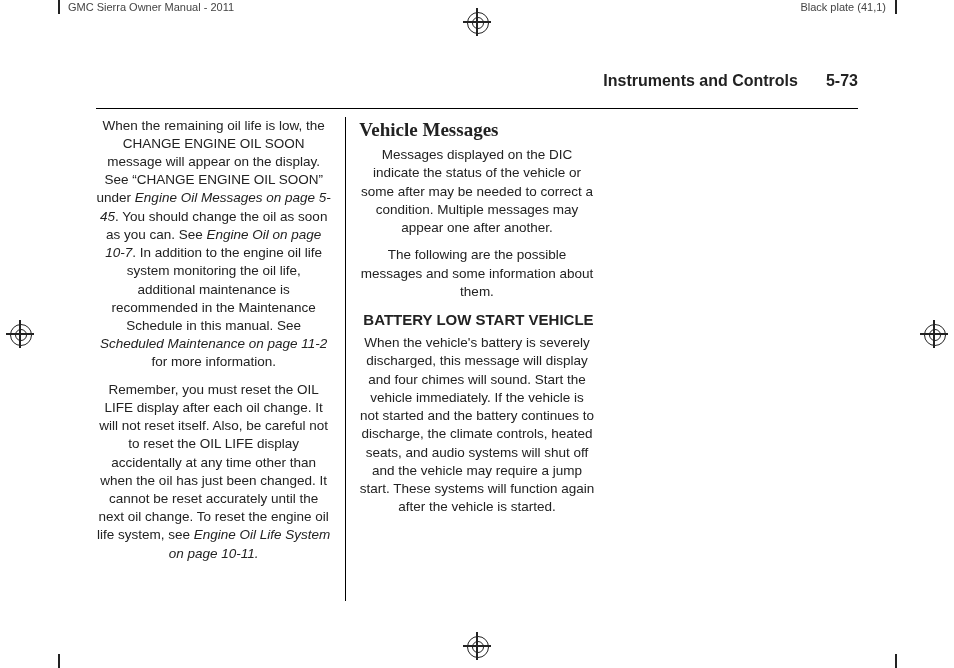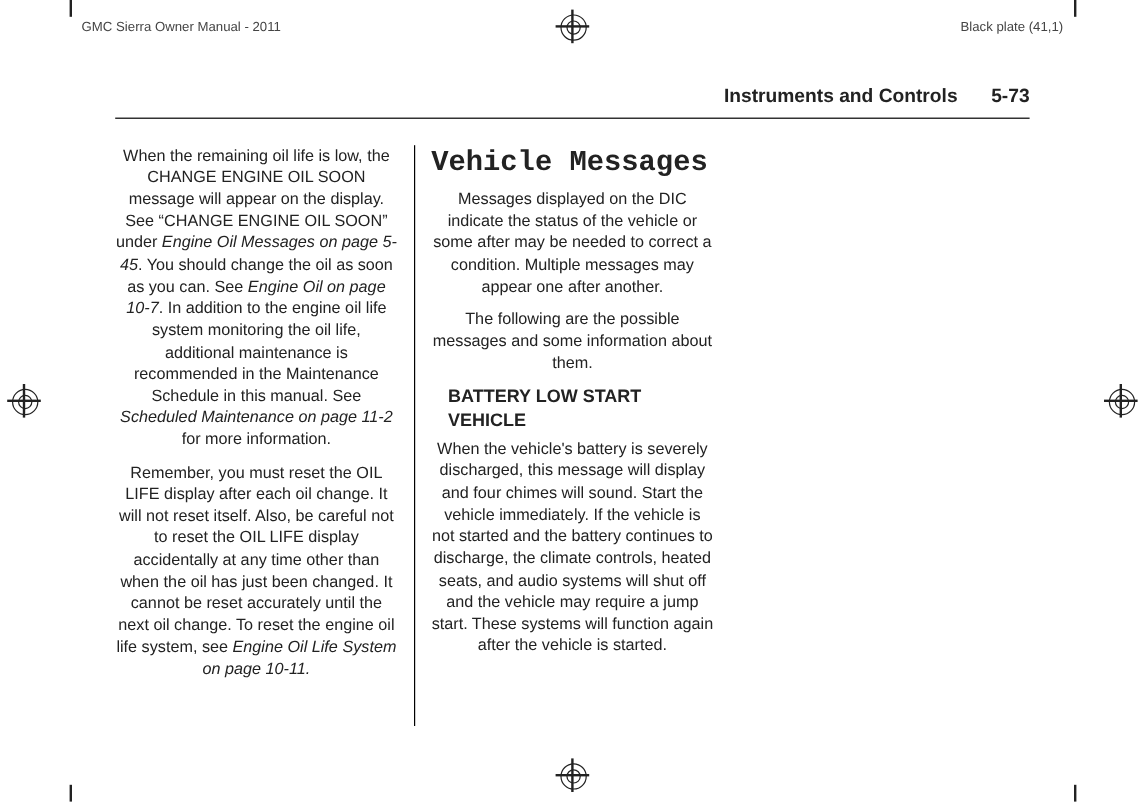--- a/index.html
+++ b/index.html
@@ -20,45 +20,45 @@
   .reg::after {top:13px;left:0;height:2px;width:28px}
   .reg span{position:absolute;left:4px;top:4px;width:20px;height:20px;border:1.5px solid #222;border-radius:50%}
   .reg span::after{content:"";position:absolute;left:4px;top:4px;width:10px;height:10px;border:1.5px solid #222;border-radius:50%}
   .reg-top{left:463px;top:8px}
   .reg-bot{left:463px;top:632px}
   .reg-left{left:6px;top:320px}
   .reg-right{left:920px;top:320px}
   .tick{position:absolute;background:#222}
   .tick-v{width:1.5px;height:14px}
   
-  .hdr{position:absolute;top:16px;left:68px;right:68px;font-size:11px;color:#444;display:flex;justify-content:space-between}
+  .hdr{position:absolute;top:0;left:68px;right:68px;font-size:11px;color:#444;display:flex;justify-content:space-between}
   
   .page{
     position:absolute;
     left:96px;right:96px;top:70px;bottom:70px;
     box-sizing:border-box;
   }
   .running-head{
     display:flex;justify-content:flex-end;align-items:flex-end;
     border-bottom:1.5px solid #000;
-    padding-bottom:6px;margin-bottom:22px;
+    padding-bottom:16px;margin-bottom:8px;
     font-weight:bold;font-size:16px;
   }
   .running-head .sec{margin-right:28px}
   .cols{
     column-count:3;
     column-gap:28px;
     column-rule:1px solid #000;
     height:calc(100% - 44px);
     column-fill:auto;
   }
   .cols p{margin:0 0 9px 0;text-align:center}
-  .cols h1{font-size:24px;font-weight:bold;margin:0 0 4px 0;font-family:Liberation Mono, monospace}
+  .cols h1{font-size:19px;font-weight:bold;margin:0 0 4px 0;font-family:Liberation Serif, serif}
   .cols h2{font-size:17px;font-weight:bold;margin:0 0 6px 0}
-  .cols h3{font-size:15px;font-weight:bold;margin:4px 0 4px 14px}
+  .cols h3{font-size:15px;font-weight:bold;margin:4px 0 4px 4px}
   .it{font-style:italic}
   .colbreak{break-before:column}
   .check{font-family:Arial,sans-serif}
 </style>
 </head>
 <body>
 
 <div class="hdr">
   <span>GMC Sierra Owner Manual - 2011</span>
   <span>Black plate (41,1)</span>

